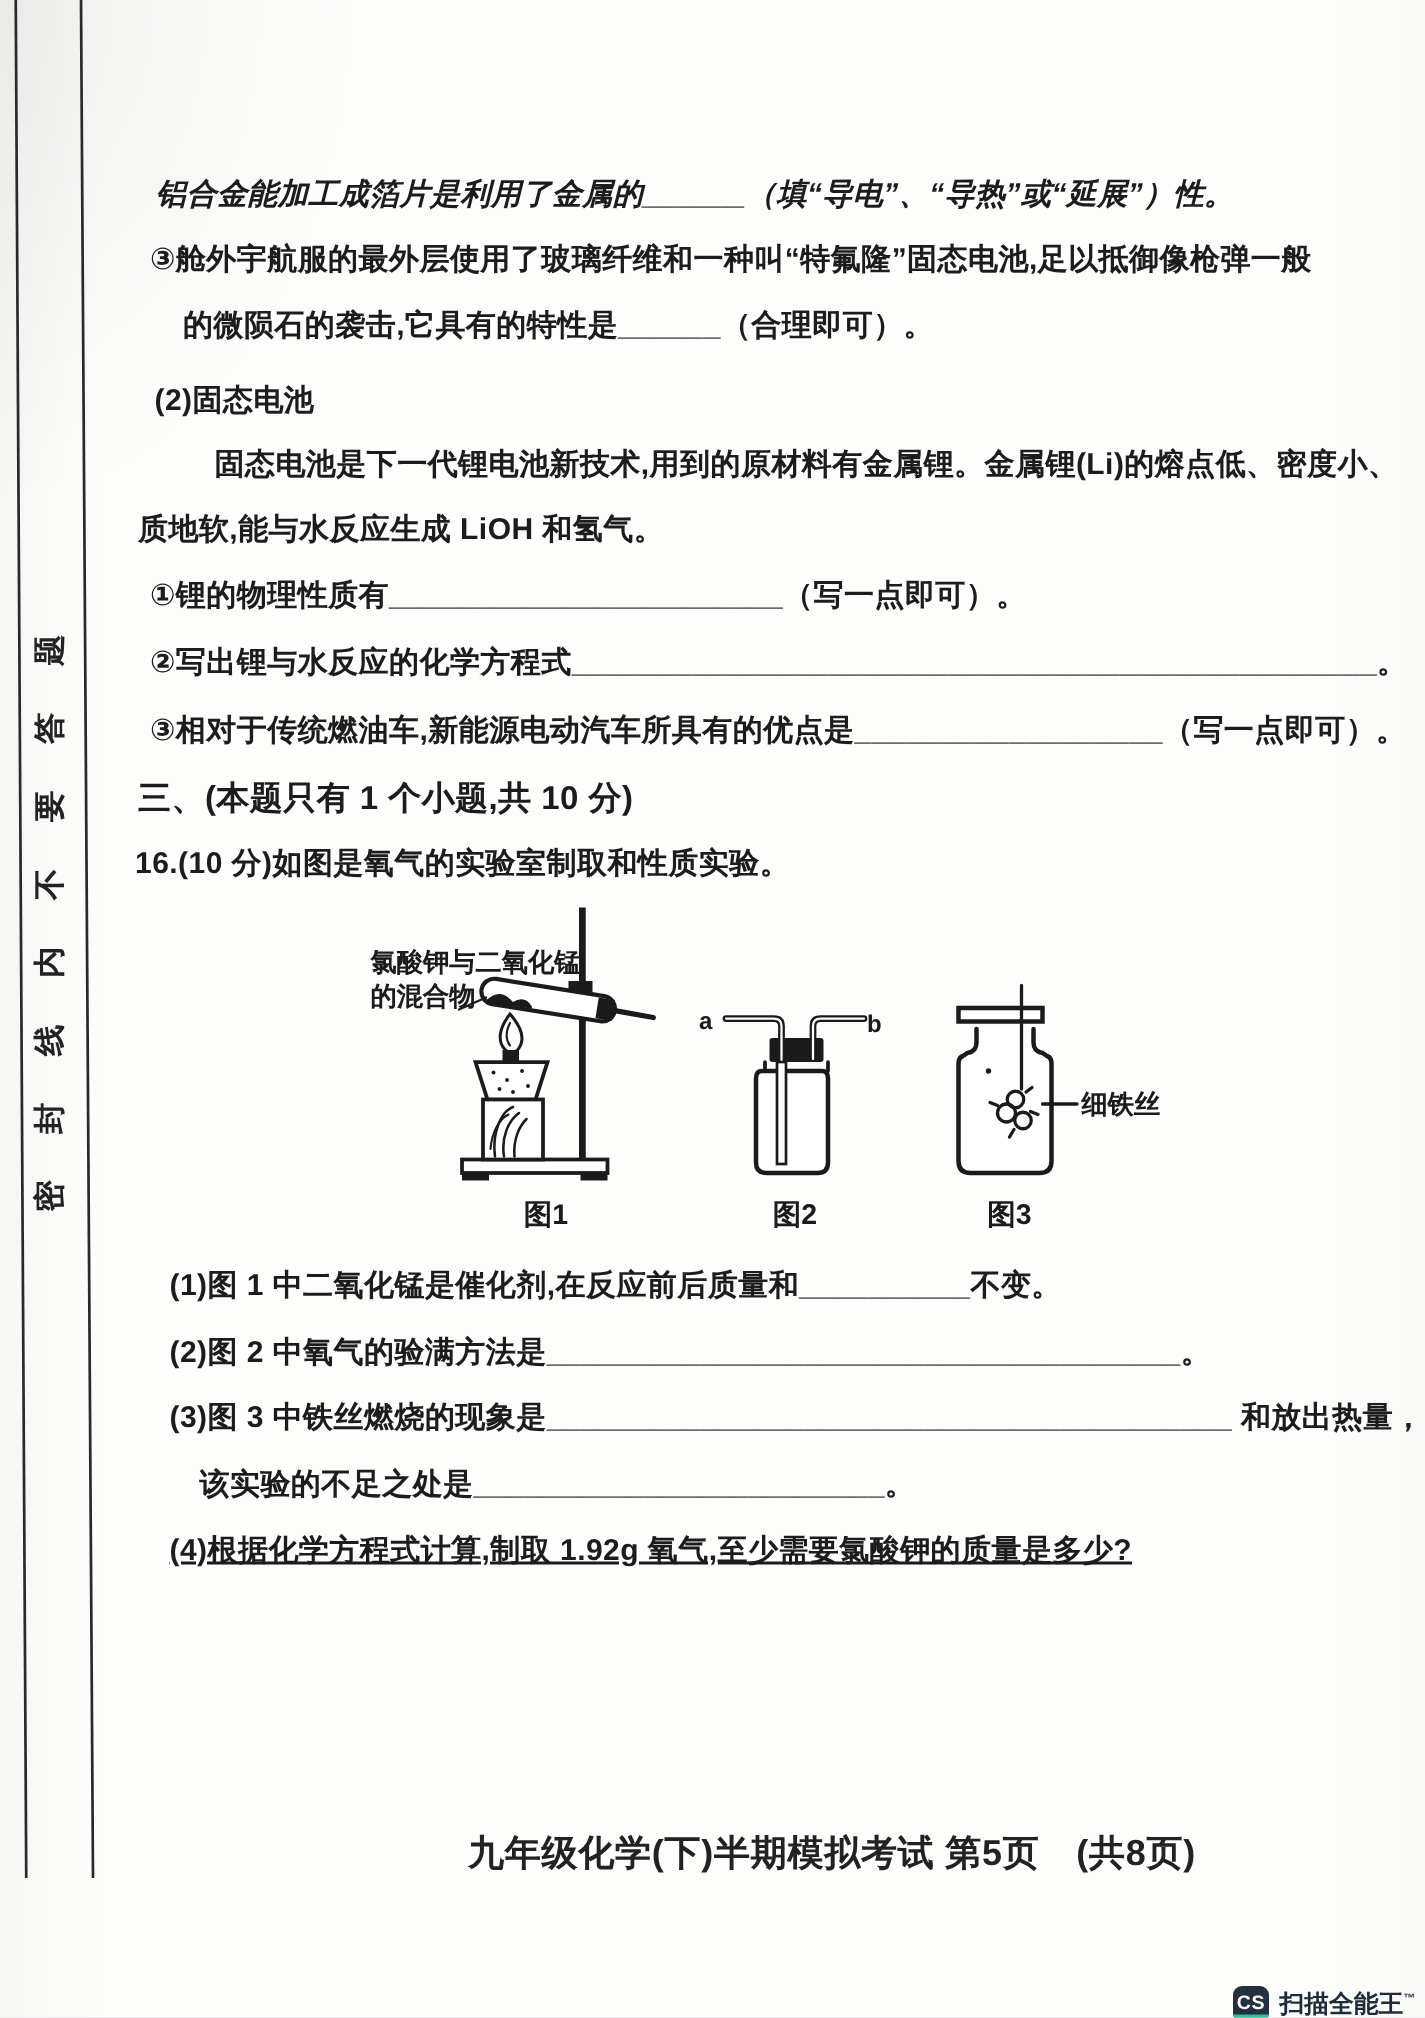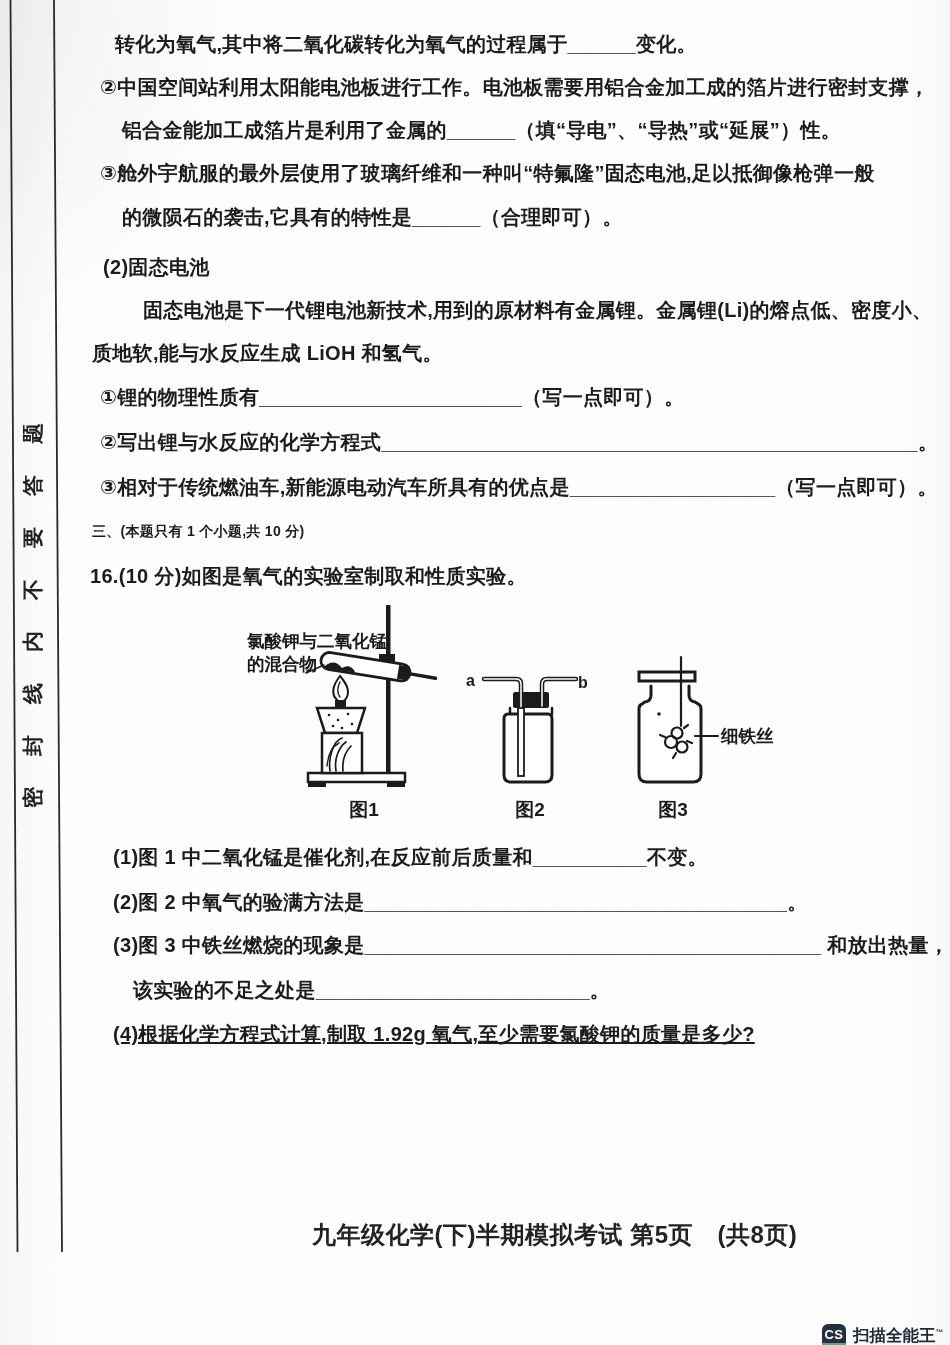--- a/index.html
+++ b/index.html
@@ -12,30 +12,30 @@
     font-family:"Liberation Sans","DejaVu Sans",sans-serif;
     color:#1b1b1b;
   }
   
   .tl{
     position:absolute;white-space:nowrap;font-weight:700;
     font-size:20px;line-height:27px;letter-spacing:0.3px;color:#1c1c1c;
   }
   .l0 {left:115px;top:31px;}
   .l1 {left:100px;top:74px;}
-  .l2 {left:122px;top:117px;}
+  .l2 {left:104px;top:117px;font-style:italic;}
   .l3 {left:100px;top:160px;}
   .l4 {left:122px;top:204px;}
   .l5 {left:103px;top:254px;}
   .l6 {left:143px;top:297px;}
   .l7 {left:92px; top:340px;}
   .l8 {left:100px;top:384px;}
   .l9 {left:100px;top:429px;}
   .l10{left:100px;top:474px;}
-  .l11{left:92px; top:518px;font-size:14px;}
+  .l11{left:92px; top:518px;font-size:22px;}
   .l12{left:90px; top:563px;}
   .l13{left:113px;top:844px;}
   .l14{left:113px;top:889px;}
   .l15{left:113px;top:932px;}
   .l16{left:133px;top:977px;}
   .l17{left:113px;top:1021px;text-decoration:underline;}
 
   
   .seal-svg{position:absolute;left:0;top:0;}
   .seal-text{
@@ -82,22 +82,20 @@
 <body>
 
 <div class="page">
 
   <svg class="seal-svg" width="80" height="1260" viewBox="0 0 80 1260">
     <line x1="10.5" y1="0" x2="17.5" y2="1252" stroke="#2a2a2a" stroke-width="1.8"></line>
     <line x1="54" y1="0" x2="62" y2="1252" stroke="#2a2a2a" stroke-width="1.8"></line>
   </svg>
   <div class="seal-text">密封线内不要答题</div>
 
-  <div class="tl l0">转化为氧气,其中将二氧化碳转化为氧气的过程属于______变化。</div>
-  <div class="tl l1">②中国空间站利用太阳能电池板进行工作。电池板需要用铝合金加工成的箔片进行密封支撑，</div>
   <div class="tl l2">铝合金能加工成箔片是利用了金属的______（填“导电”、“导热”或“延展”）性。</div>
   <div class="tl l3">③舱外宇航服的最外层使用了玻璃纤维和一种叫“特氟隆”固态电池,足以抵御像枪弹一般</div>
   <div class="tl l4">的微陨石的袭击,它具有的特性是______（合理即可）。</div>
   <div class="tl l5">(2)固态电池</div>
   <div class="tl l6">固态电池是下一代锂电池新技术,用到的原材料有金属锂。金属锂(Li)的熔点低、密度小、</div>
   <div class="tl l7">质地软,能与水反应生成 LiOH 和氢气。</div>
   <div class="tl l8">①锂的物理性质有_______________________（写一点即可）。</div>
   <div class="tl l9">②写出锂与水反应的化学方程式_______________________________________________。</div>
   <div class="tl l10">③相对于传统燃油车,新能源电动汽车所具有的优点是__________________（写一点即可）。</div>
   <div class="tl l11">三、(本题只有 1 个小题,共 10 分)</div>

